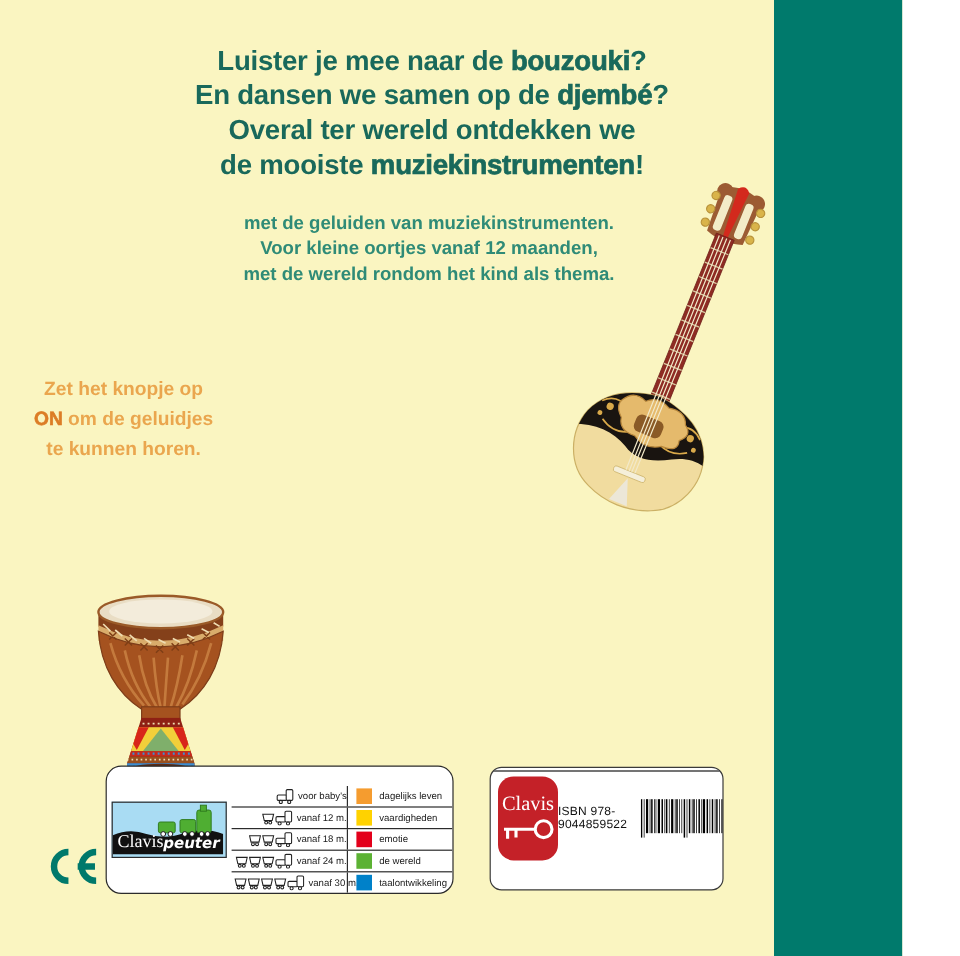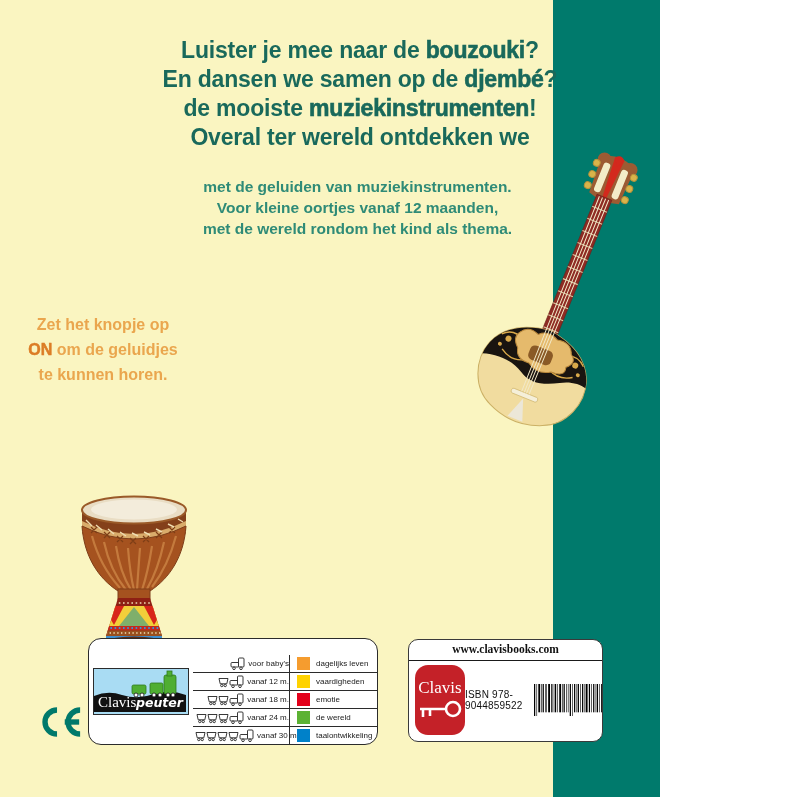--- a/index.html
+++ b/index.html
@@ -1,16 +1,16 @@
 <!DOCTYPE html>
 <html><head>
 <meta charset="utf-8">
 <style>
   html,body{margin:0;padding:0;}
-  #page{position:relative;width:660px;height:797px;overflow:hidden;
+  #page{position:relative;width:752px;height:797px;overflow:hidden;
         font-family:"Liberation Sans",sans-serif;}
   
   .stripe{position:absolute;top:0;right:0;width:107px;height:797px;}
   
   .headline{position:absolute;left:30px;top:36px;width:660px;text-align:center;
             font-weight:bold;font-size:23px;line-height:29px;letter-spacing:-0.2px;}
   .headline .xb{font-weight:bold;-webkit-text-stroke:0.6px currentColor;}
   
   .intro{position:absolute;left:30px;top:176px;width:655px;text-align:center;
          font-size:15.5px;line-height:21px;font-weight:bold;}
@@ -82,22 +82,22 @@
         <circle cx="7.2" cy="10.5" r="1.2" fill="#fff" stroke="#222" stroke-width="0.9"></circle>
       </g>
     </defs>
   </svg>
 
   <div class="stripe" style="background-color: rgb(0, 122, 108);"></div>
 
   <header class="headline" style="color: rgb(25, 105, 91);">
     <div><span>Luister je mee naar de </span><span class="xb">bouzouki</span><span>?</span></div>
     <div><span>En dansen we samen op de </span><span class="xb">djembé</span><span>?</span></div>
+    <div><span>Overal ter wereld ontdekken we</span></div>
     <div><span>de mooiste </span><span class="xb">muziekinstrumenten</span><span>!</span></div>
-    <div><span>Overal ter wereld ontdekken we</span></div>
   </header>
 
   <section class="intro" style="color: rgb(47, 139, 119);">
     <div>met de geluiden van muziekinstrumenten.</div>
     <div>Voor kleine oortjes vanaf 12 maanden,</div>
     <div>met de wereld rondom het kind als thema.</div>
   </section>
 
   <aside class="power-note" style="color: rgb(234, 166, 78);">
     <div>Zet het knopje op</div>
@@ -308,21 +308,20 @@
           </div>
         <div class="cat-cell">
             <span class="swatch" style="background-color: rgb(0, 129, 201);"></span>
             <span class="cat-label">taalontwikkeling</span>
           </div>
       </div>
     </div>
   </div>
 
   <div class="barcode-panel">
-    <div class="bc-site">www.clavisbooks.com</div>
     <div class="bc-divider"></div>
     <div class="bc-body">
       <div class="clavis-logo" style="background-color: rgb(196, 33, 40);">
         <span class="clavis-name">Clavis</span>
         <svg width="50" height="26" viewBox="0 0 50 26">
           <g stroke="#ffffff" stroke-width="2.6" fill="none">
             <circle cx="38" cy="11" r="7"></circle>
             <path d="M5,11 L31,11"></path>
             <path d="M8,11 L8,19 M15,11 L15,18"></path>
           </g>

